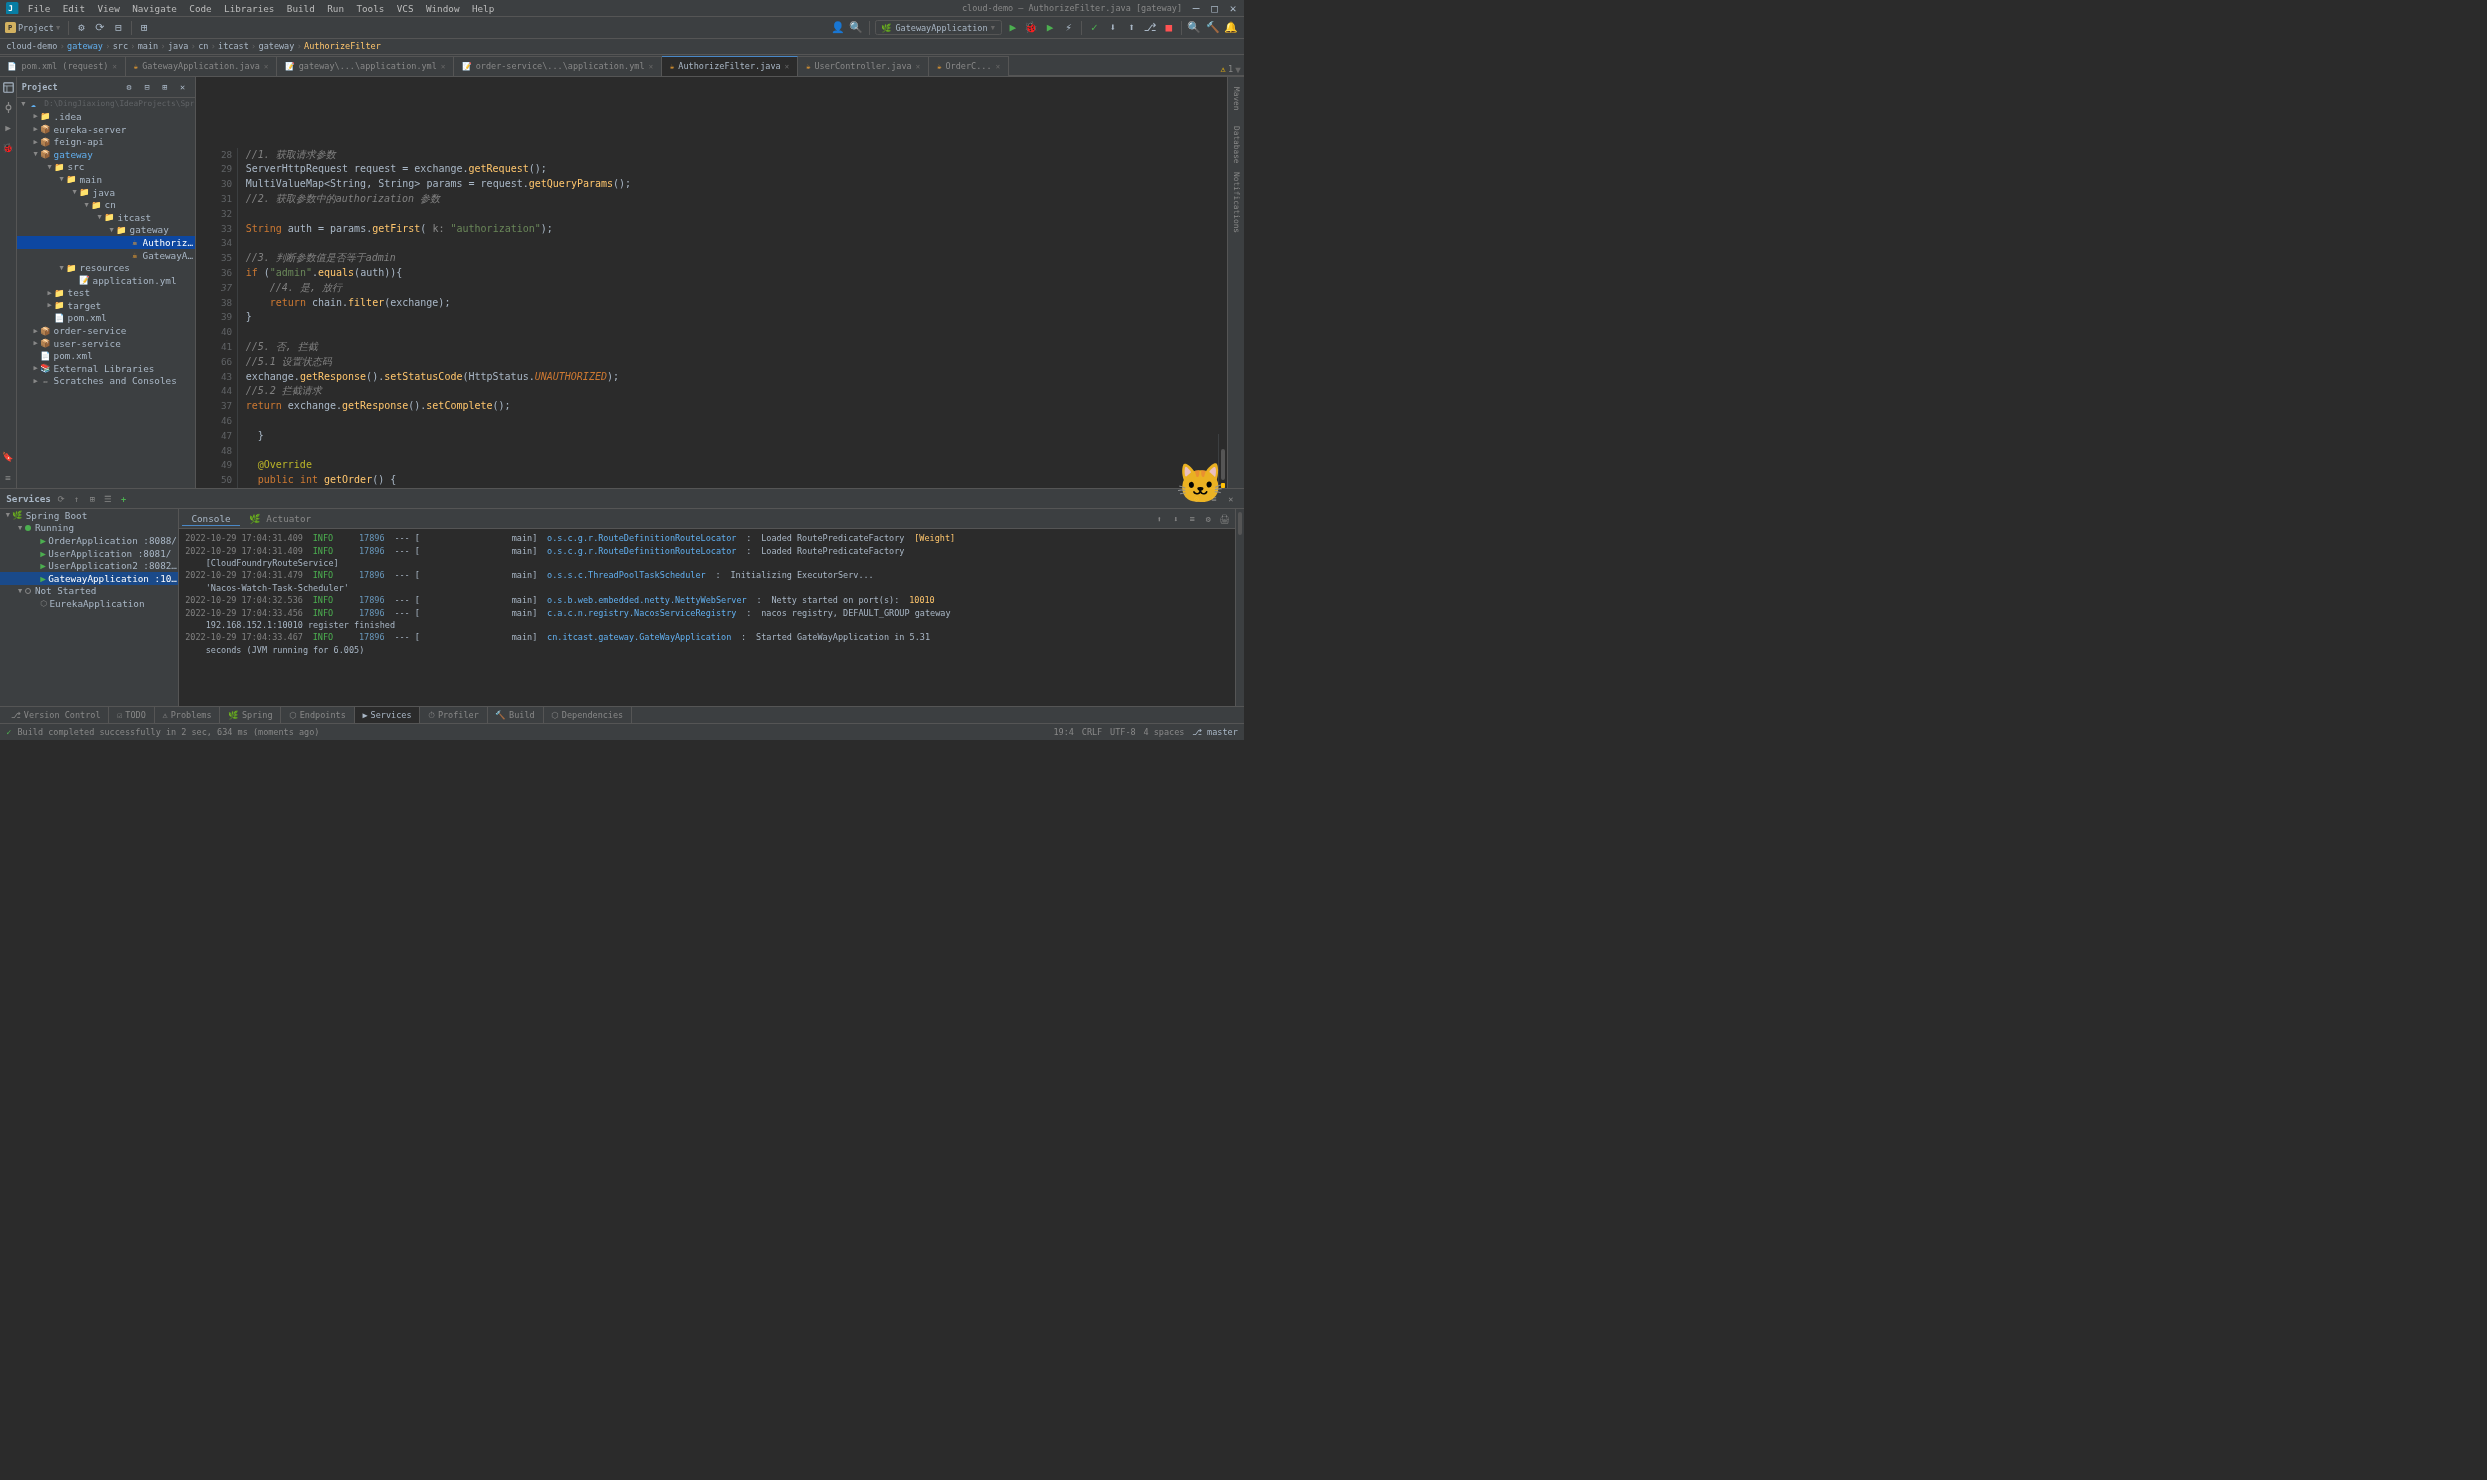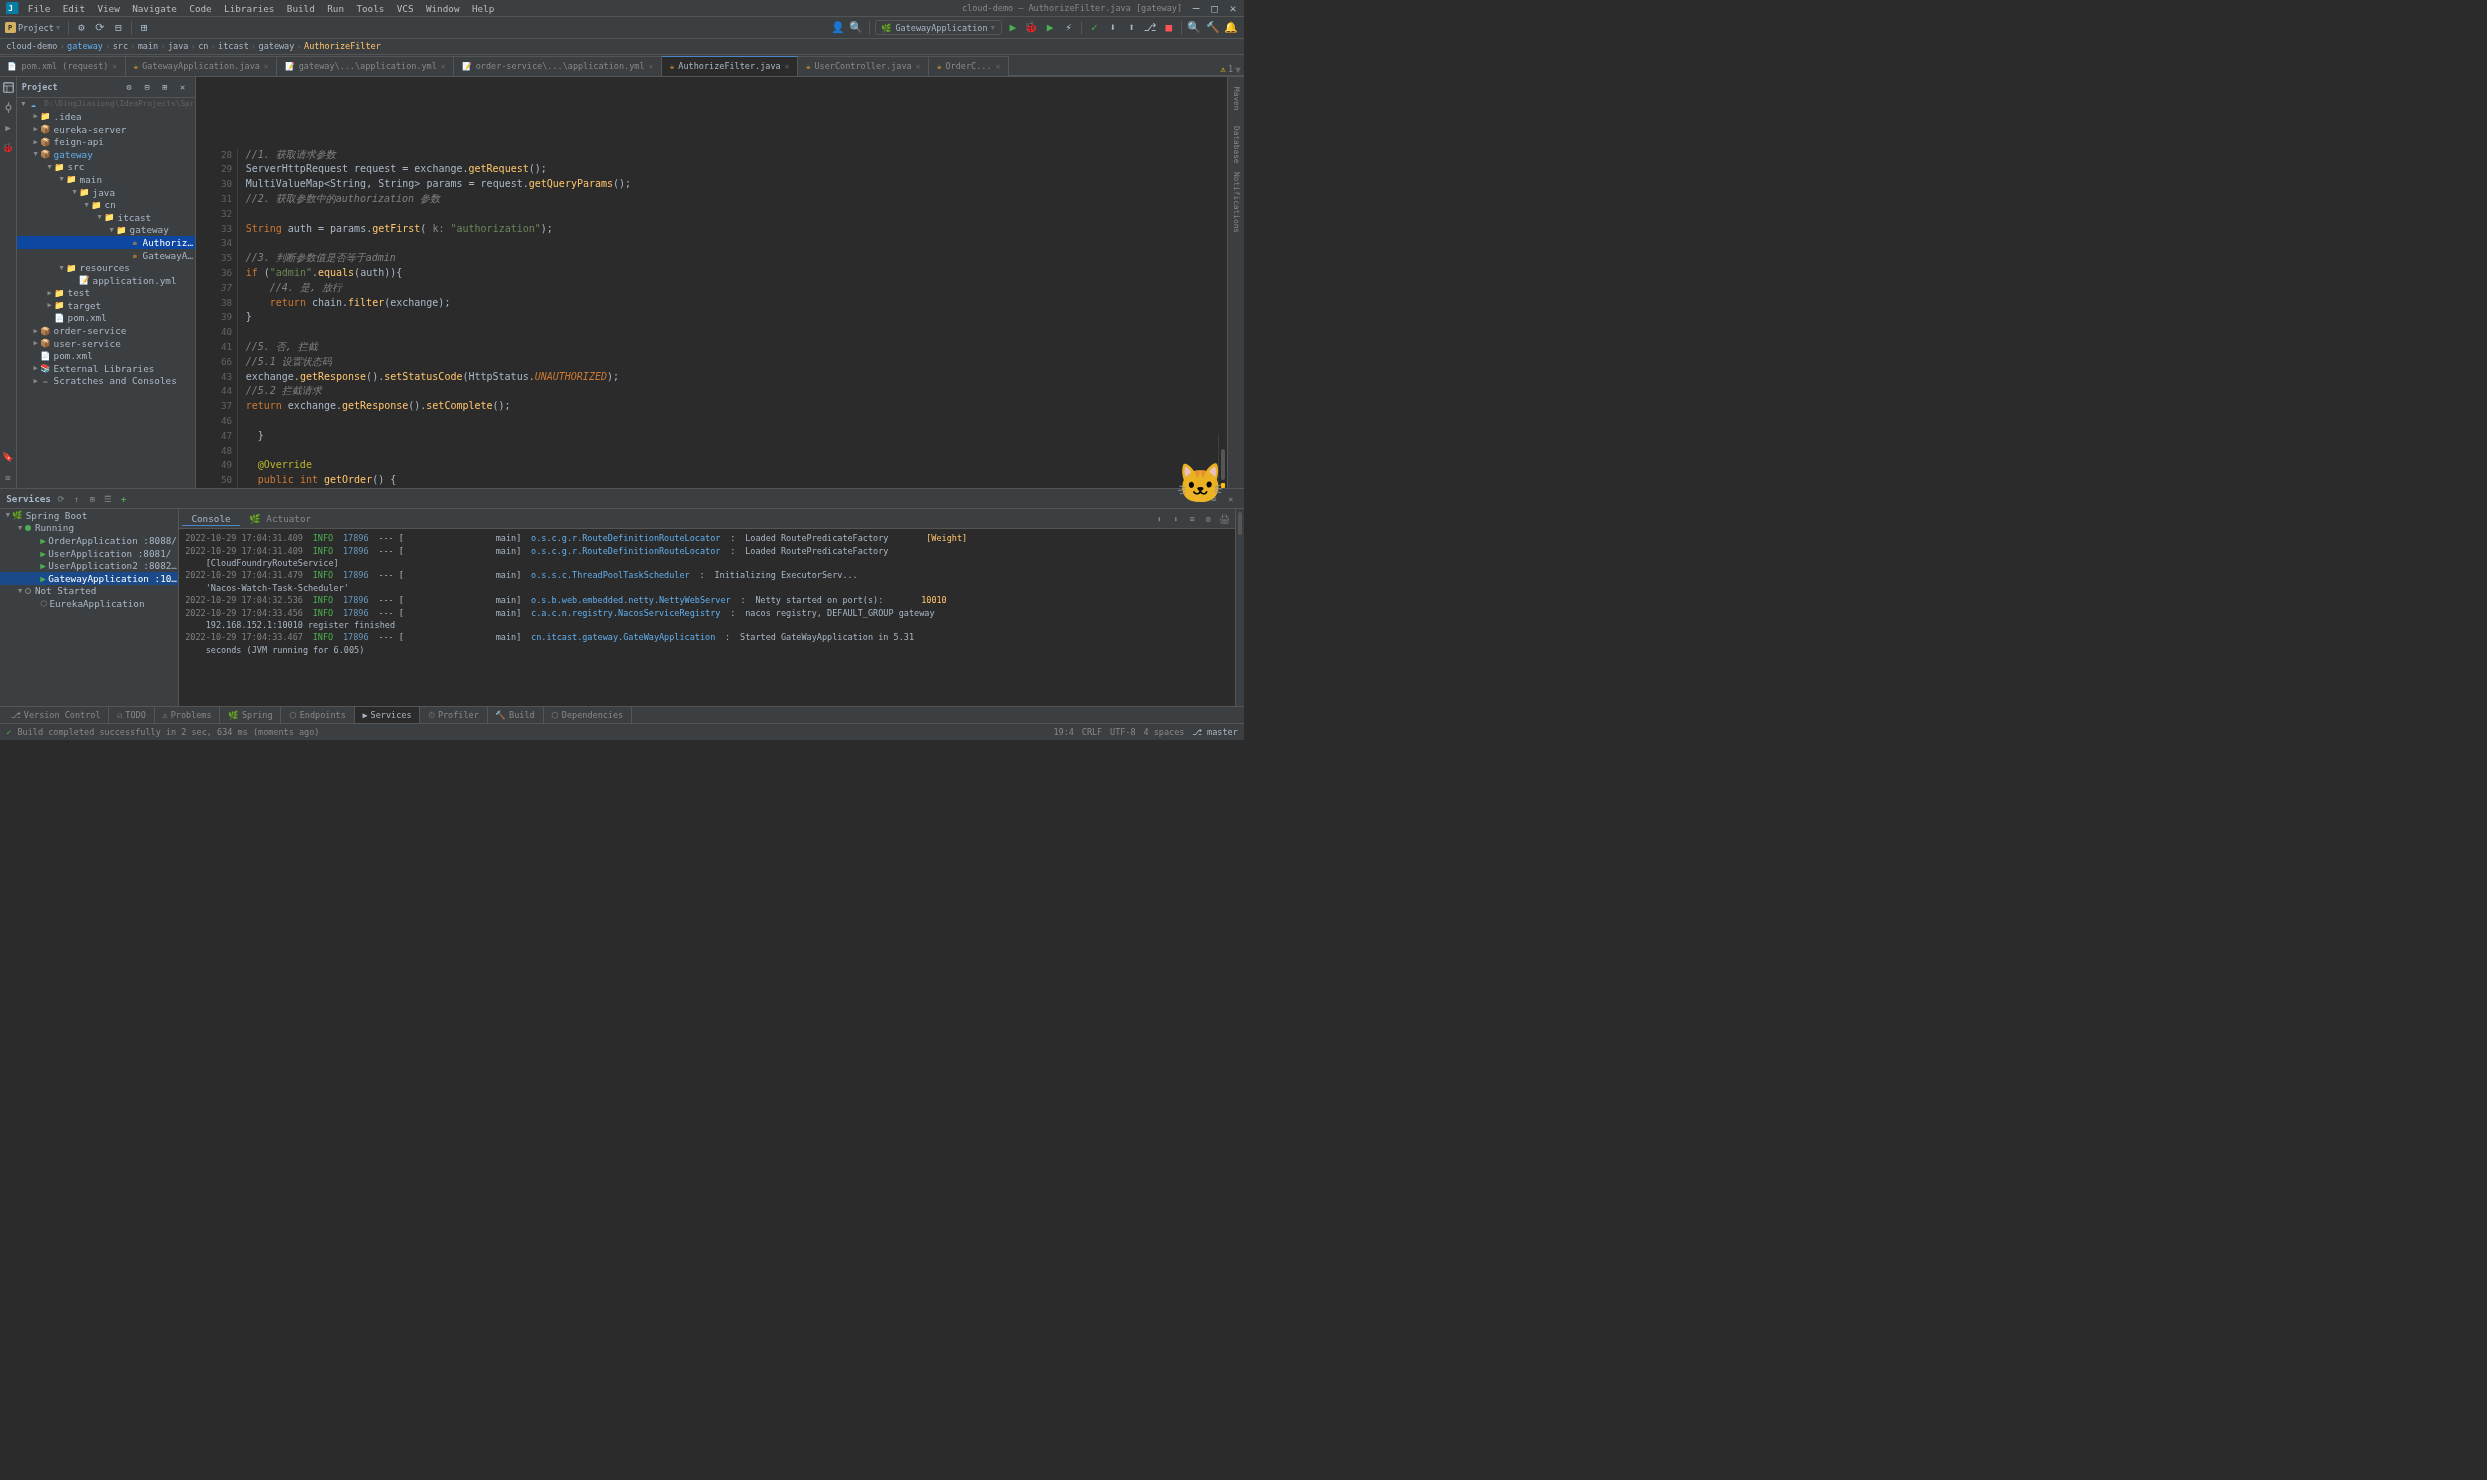--- a/index.html
+++ b/index.html
@@ -73,27 +73,27 @@
     .services-layout { display: flex; flex: 1; overflow: hidden; }
     .services-sidebar { width: 179px; background: #3c3f41; border-right: 0.8px solid #555; overflow-y: auto; }
     .services-header { display: flex; align-items: center; padding: 1.6px 3.1px; border-bottom: 0.8px solid #555; gap: 1.6px; }
     .services-icon-btn { width: 14px; height: 14px; display: flex; align-items: center; justify-content: center; cursor: pointer; color: #888; font-size: 8.5px; }
 
     
     .console-area { flex: 1; background: #2b2b2b; overflow-y: auto; padding: 3.1px 6.2px; font-size: 8.5px; line-height: 12.4px; }
     .log-line { display: flex; gap: 4.7px; white-space: pre; }
     .log-date { color: #808080; }
     .log-info { color: #4caf50; }
-    .log-number { color: #6897bb; }
+    .log-number { color: #6897bb; margin-left: 16px; }
     .log-bracket { color: #a9b7c6; }
     .log-thread { color: #a9b7c6; }
     .log-class { color: #61afef; }
     .log-colon { color: #a9b7c6; }
     .log-message { color: #a9b7c6; }
-    .log-highlight { color: #ffc66d; margin-left: 28px; }
+    .log-highlight { color: #ffc66d; }
     .log-plain { color: #a9b7c6; }
 
     
     .statusbar { height: 17px; background: #3c3f41; border-top: 0.8px solid #555; display: flex; align-items: center; padding: 0 6.2px; font-size: 8.5px; color: #888; gap: 6.2px; }
     .statusbar-right { margin-left: auto; display: flex; gap: 7.8px; }
 
     
     .bottom-tab-bar { height: 17px; background: #3c3f41; border-top: 0.8px solid #555; display: flex; align-items: center; padding: 0 3.1px; gap: 0; }
     .bottom-nav-tab { padding: 0 7.8px; height: 100%; display: flex; align-items: center; gap: 3.1px; cursor: pointer; font-size: 8.5px; color: #888; border-right: 0.8px solid #555; }
     .bottom-nav-tab.active { color: #a9b7c6; background: #2b2b2b; }

